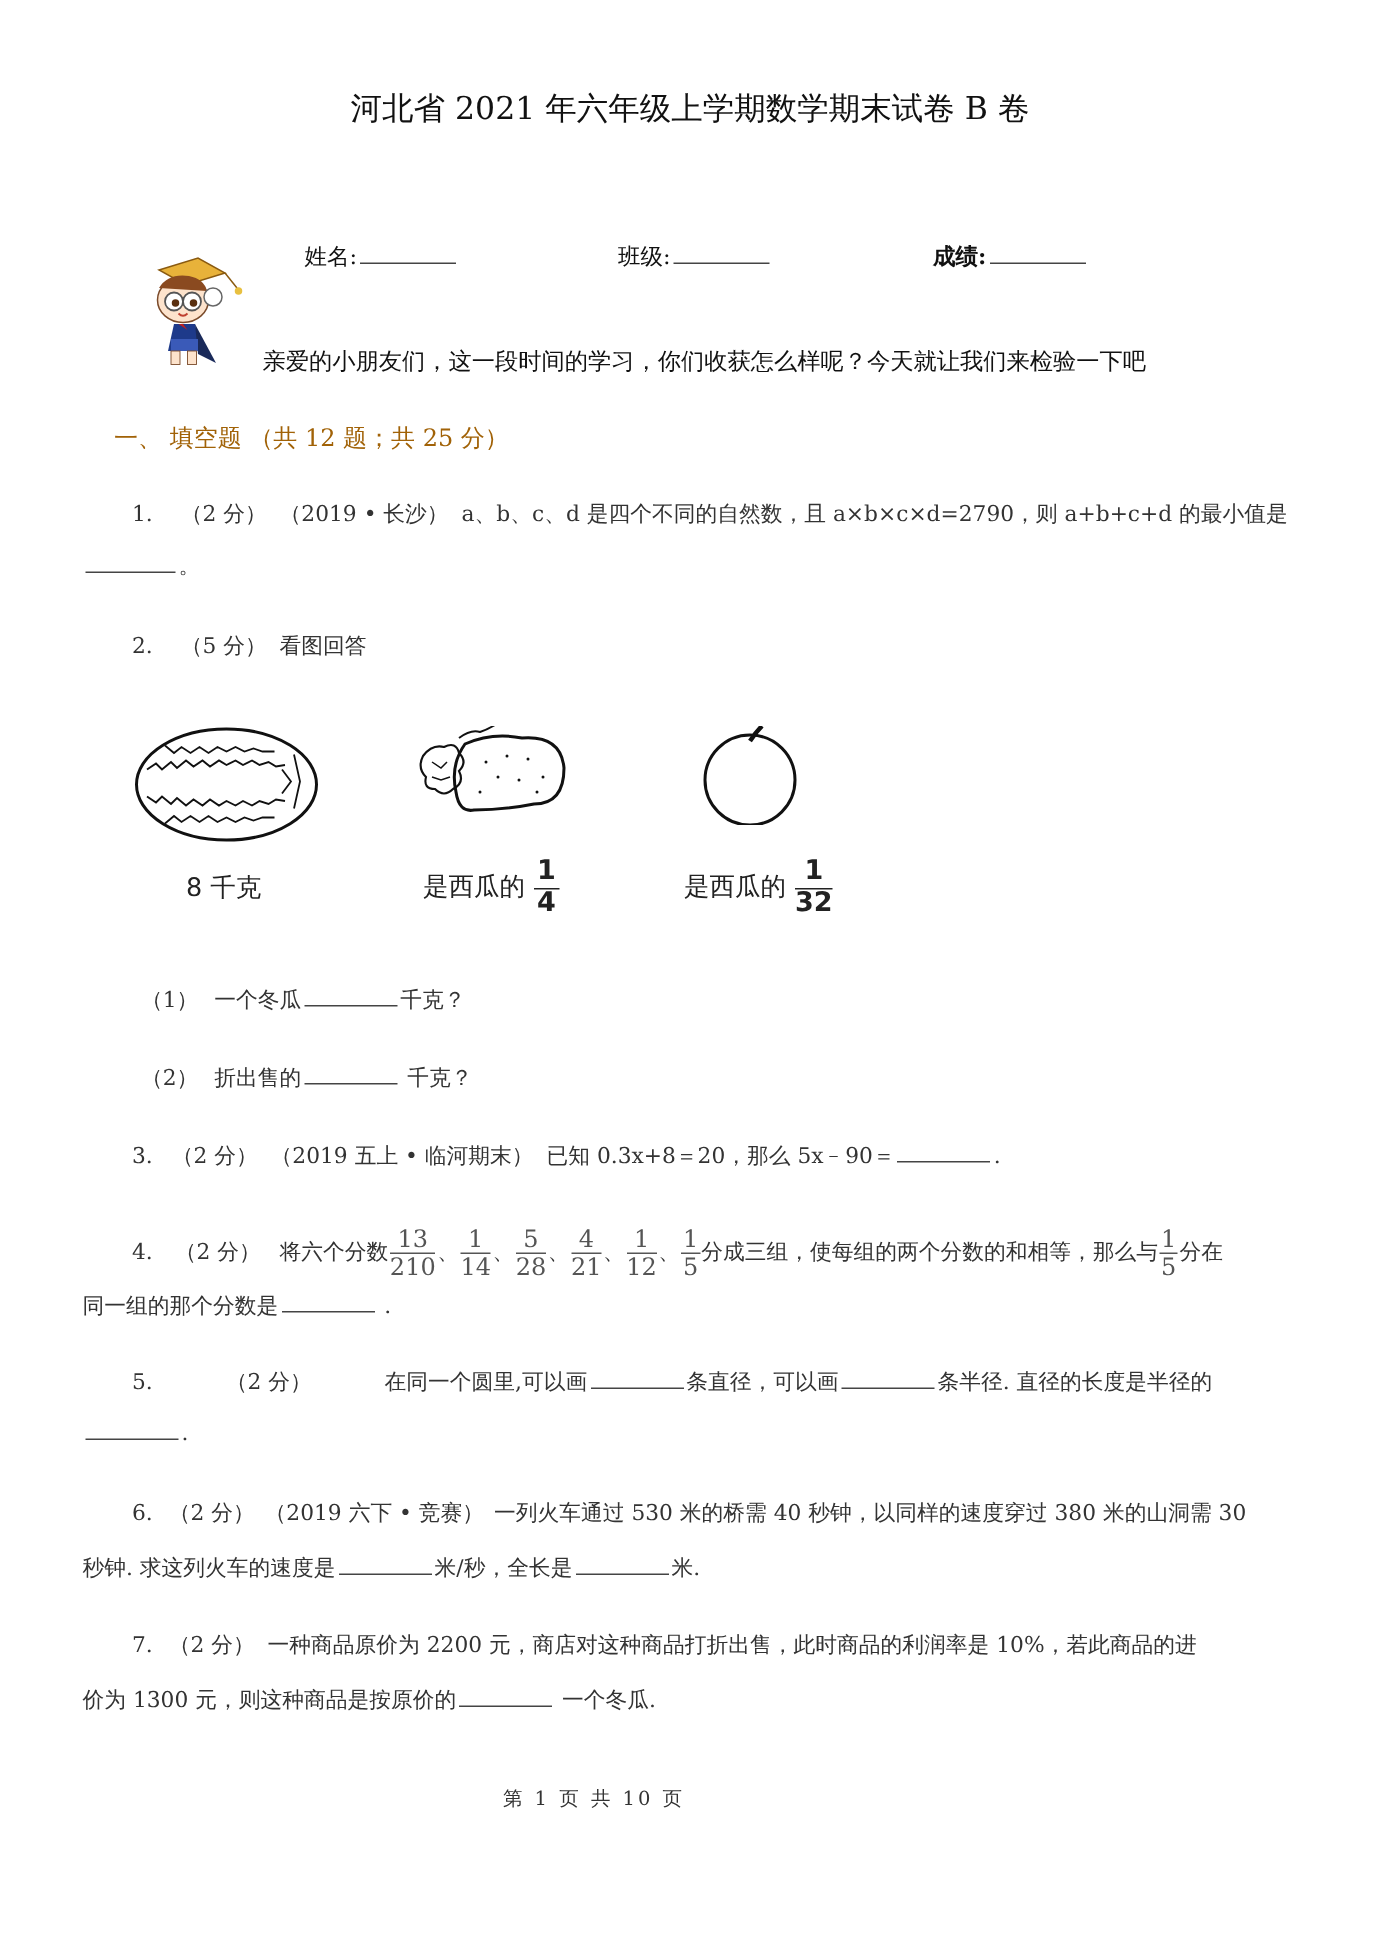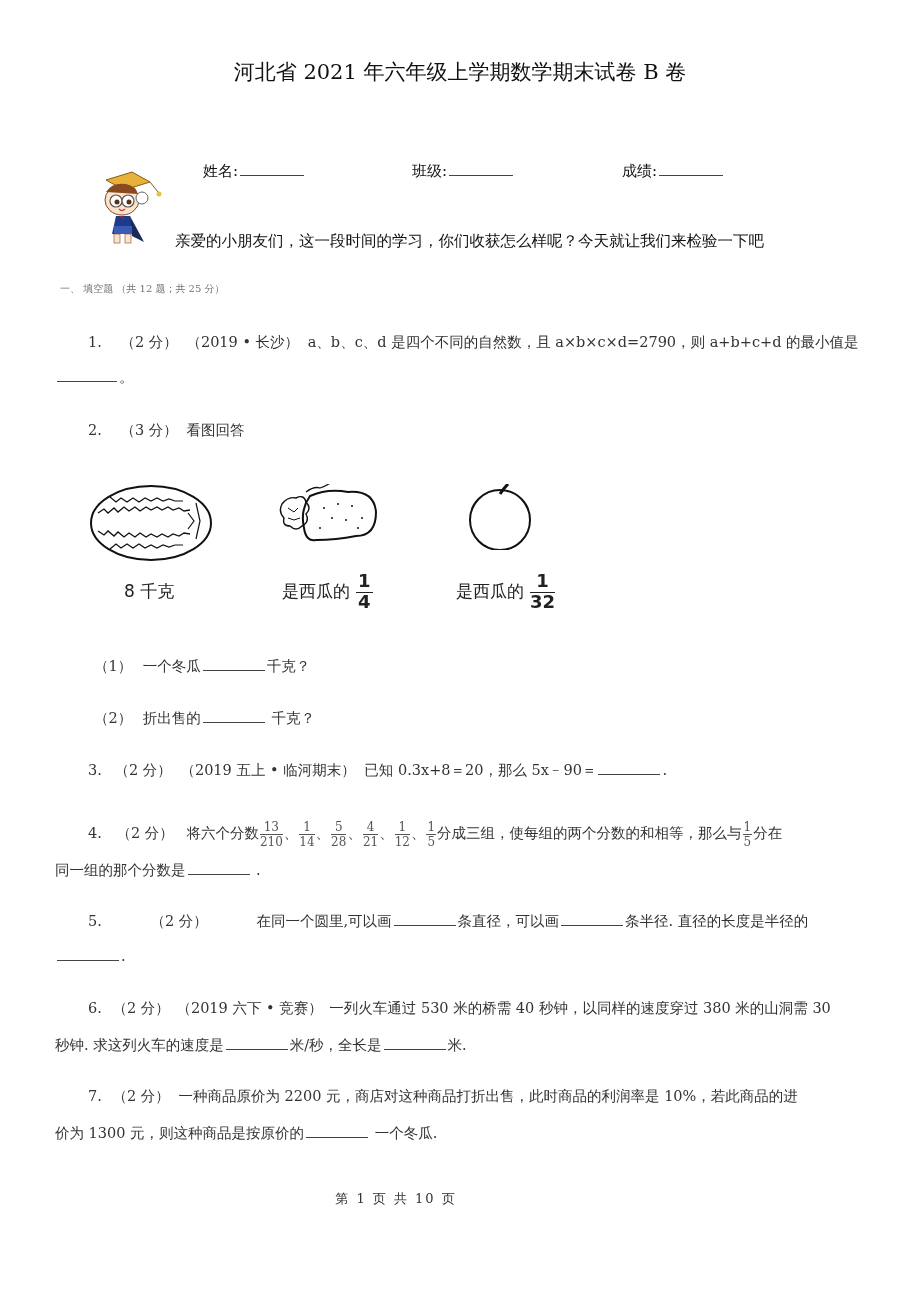--- a/index.html
+++ b/index.html
@@ -4,42 +4,42 @@
 <style>
   html, body { margin: 0; padding: 0; background: #ffffff; }
   body { width: 920px; height: 1302px; position: relative; overflow: hidden;
          font-family: "DejaVu Serif", "Liberation Serif", serif; color: #222; }
   .abs { position: absolute; white-space: nowrap; }
   .title { top: 58px; left: 0; width: 920px; text-align: center; font-size: 21px; color: #111; }
   .field { top: 114px; font-size: 15px; color: #111; margin-top: 48px; }
   .blank { display: inline-block; border-bottom: 1px solid #444; height: 1px; vertical-align: baseline; margin: 0 2px; }
   .mascot { left: 92px; top: 168px; width: 74px; height: 78px; }
   .intro { top: 231px; left: 175px; font-size: 15.5px; color: #111; font-family: "DejaVu Sans", sans-serif; }
-  .section { top: 282px; left: 60px; font-size: 10px; color: #737373; }
+  .section { top: 282px; left: 76px; font-size: 16px; color: #a16207; }
   .q { font-size: 14.5px; color: #333; }
-  .frac { display: inline-block; vertical-align: middle; text-align: center; font-size: 12px; line-height: 1; margin: 0 1px; color: #555; }
+  .frac { display: inline-block; vertical-align: middle; text-align: center; font-size: 16px; line-height: 1; margin: 0 1px; color: #555; }
   .frac .n { display: block; border-bottom: 1px solid #555; padding: 0 1px 1px; }
   .frac .d { display: block; padding-top: 1px; }
   .pic-caption { font-size: 17px; font-family: "DejaVu Sans", sans-serif; color: #222; }
   .bigfrac { display: inline-block; vertical-align: middle; text-align: center; font-size: 18px; line-height: 1.05; font-weight: bold; margin-left: 6px; }
   .bigfrac .n { display: block; border-bottom: 1.5px solid #222; padding: 0 2px 1px; }
   .footer { top: 1190px; left: 0; width: 792px; text-align: center; font-size: 13px; color: #333; letter-spacing: 2px; }
 </style>
 </head>
 <body>
 
 <div class="abs title">河北省 2021 年六年级上学期数学期末试卷 B 卷</div>
 
 <div class="abs field" style="left:203px;">
   <span>姓名:</span><span class="blank" style="width:64px;"></span>
 </div>
 <div class="abs field" style="left:412px;">
   <span>班级:</span><span class="blank" style="width:64px;"></span>
 </div>
-<div class="abs field" style="left:622px;">
+<div class="abs field" style="left:622px;font-weight:bold;">
   <span>成绩:</span><span class="blank" style="width:64px;"></span>
 </div>
 
 <div class="abs mascot">
   <svg width="74" height="78" viewBox="0 0 74 78">
     <polygon points="14,12 40,4 58,14 32,22" fill="#e8b23a" stroke="#8a5a10" stroke-width="1"></polygon>
     <line x1="58" y1="14" x2="66" y2="24" stroke="#8a5a10" stroke-width="1"></line>
     <circle cx="67" cy="26" r="2.5" fill="#e8c040"></circle>
     <ellipse cx="30" cy="32" rx="17" ry="15" fill="#fde3cc" stroke="#7a4a2a" stroke-width="1"></ellipse>
     <path d="M14,24 Q20,14 34,16 Q44,18 46,26" fill="#8a4a20"></path>
@@ -67,21 +67,21 @@
   <span style="margin-left:14px;">（2 分）</span>
   <span style="margin-left:4px;">（2019 • 长沙）</span>
   <span style="margin-left:4px;">a、b、c、d 是四个不同的自然数，且 a×b×c×d=2790，则 a+b+c+d 的最小值是</span>
 </div>
 <div class="abs q" style="top:368px; left:55px;">
   <span class="blank" style="width:60px;"></span><span>。</span>
 </div>
 
 <div class="abs q" style="top:421px; left:88px;">
   <span>2.</span>
-  <span style="margin-left:14px;">（3 分）</span>
+  <span style="margin-left:14px;">（5 分）</span>
   <span style="margin-left:4px;">看图回答</span>
 </div>
 
 <div class="abs" style="top:483px; left:88px; width:130px; height:80px;">
   <svg width="130" height="80" viewBox="0 0 130 80">
     <ellipse cx="63" cy="40" rx="60" ry="37" fill="none" stroke="#111" stroke-width="2"></ellipse>
     <path d="M10,30 l6,-4 l4,4 l6,-5 l4,4 l6,-5 l5,4 l6,-4 l5,4 l6,-4 l5,3 l6,-3 l5,3 l6,-3 l5,3 l6,-2 l5,3 l6,-1" fill="none" stroke="#111" stroke-width="1.3"></path>
     <path d="M10,48 l6,4 l4,-4 l6,5 l4,-4 l6,5 l5,-4 l6,4 l5,-4 l6,4 l5,-3 l6,3 l5,-3 l6,3 l5,-3 l6,2 l5,-3 l6,1" fill="none" stroke="#111" stroke-width="1.3"></path>
     <path d="M22,14 l6,5 l5,-4 l6,4 l6,-4 l6,4 l6,-4 l6,3 l6,-3 l6,3 l6,-2 l6,2 l8,0" fill="none" stroke="#111" stroke-width="1.2"></path>
     <path d="M22,66 l6,-5 l5,4 l6,-4 l6,4 l6,-4 l6,4 l6,-3 l6,3 l6,-3 l6,2 l6,-2 l8,0" fill="none" stroke="#111" stroke-width="1.2"></path>

